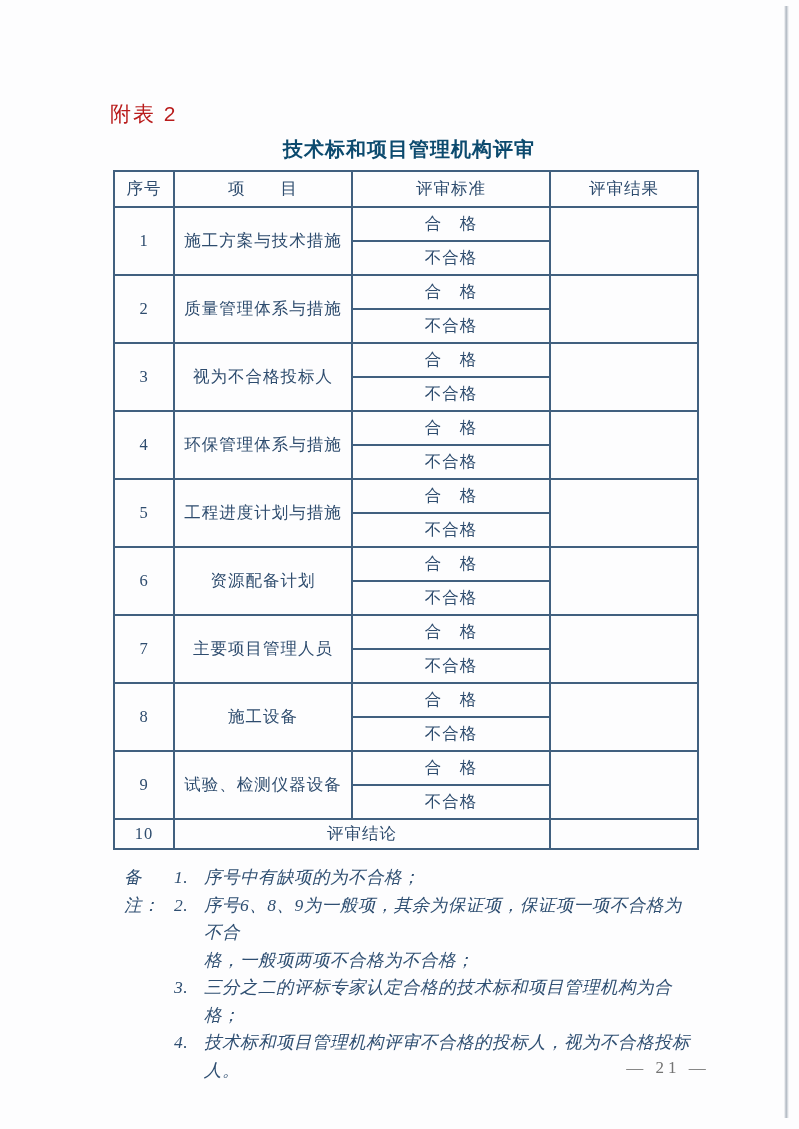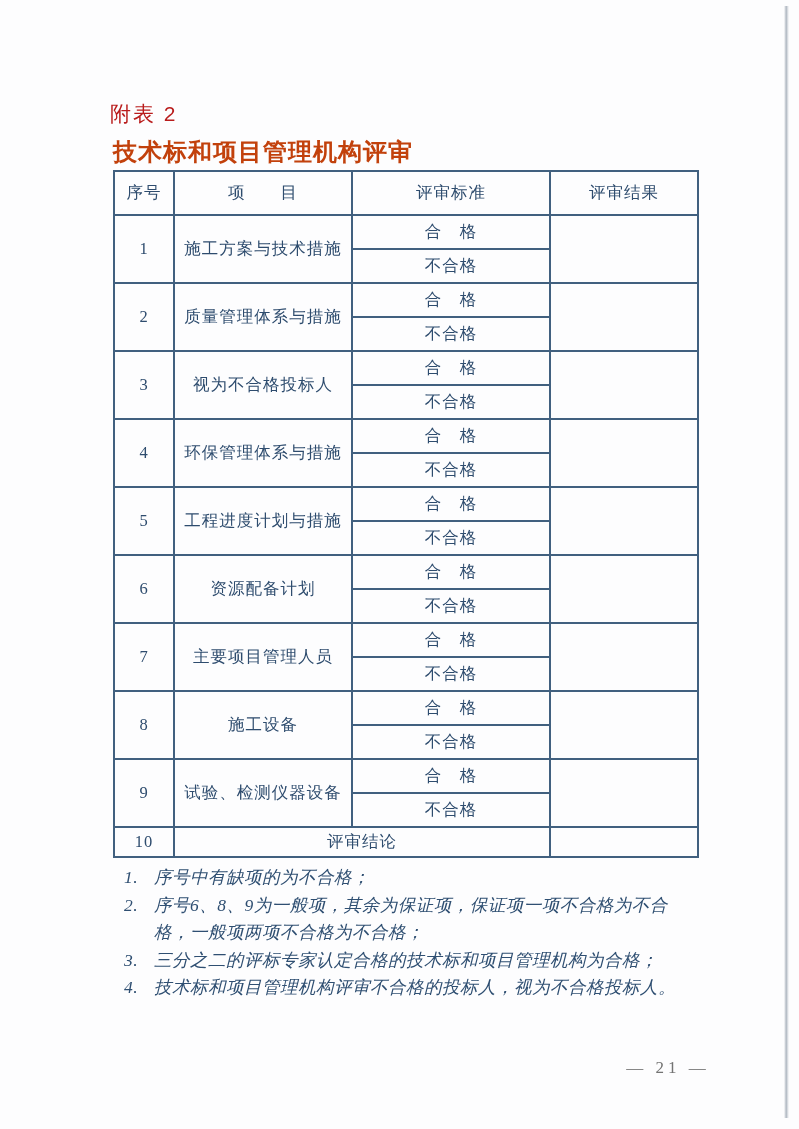--- a/index.html
+++ b/index.html
@@ -23,43 +23,44 @@
   .attach-label {
     position: absolute;
     left: 110px; top: 100px;
     font-family: "Liberation Sans", "DejaVu Sans", sans-serif;
     font-size: 21px; font-weight: 500;
     color: #b91c1c; letter-spacing: 2px;
   }
   .doc-title {
     position: absolute;
     left: 113px; top: 136px; width: 592px;
+    text-align: center;
     font-family: "Liberation Sans", "DejaVu Sans", sans-serif;
-    font-size: 24px; font-weight: 700;
-    color: #c2410c; letter-spacing: 1px;
+    font-size: 20px; font-weight: 700;
+    color: #0c4a6e; letter-spacing: 1px;
   }
 
   table.review {
     position: absolute;
     left: 113px; top: 170px;
     width: 584px;
     border-collapse: collapse;
     table-layout: fixed;
     color: #2e4c6e;
   }
   table.review td, table.review th {
     border: 2px solid #41607f;
     text-align: center;
     vertical-align: middle;
     font-weight: normal;
     font-size: 16.5px;
     letter-spacing: 1px;
     padding: 0;
   }
-  tr.hdr  { height: 44px; }
+  tr.hdr  { height: 36px; }
   tr.sub  { height: 34px; }
   tr.last { height: 30px; }
   td.c-no { font-size: 16px; letter-spacing: 0; }
   td.c-std { font-size: 17px; }
 
   .notes {
     position: absolute;
     left: 124px; top: 864px; width: 570px;
     font-style: italic;
     font-size: 17.5px;
@@ -202,20 +203,21 @@
       <tr class="last">
         <td class="c-no">10</td>
         <td colspan="2">评审结论</td>
         <td></td>
       </tr>
     </tbody>
   </table>
 
   <div class="notes">
     <div class="notes-wrap">
+      <div class="note-prefix">备注：</div>
       <div class="note-items">
         <div class="note-item">
           <span class="note-num">1.</span>
           <span class="note-text">序号中有缺项的为不合格；</span>
         </div>
         <div class="note-item">
           <span class="note-num">2.</span>
           <span class="note-text">序号6、8、9为一般项，其余为保证项，保证项一项不合格为不合
 格，一般项两项不合格为不合格；</span>
         </div>

